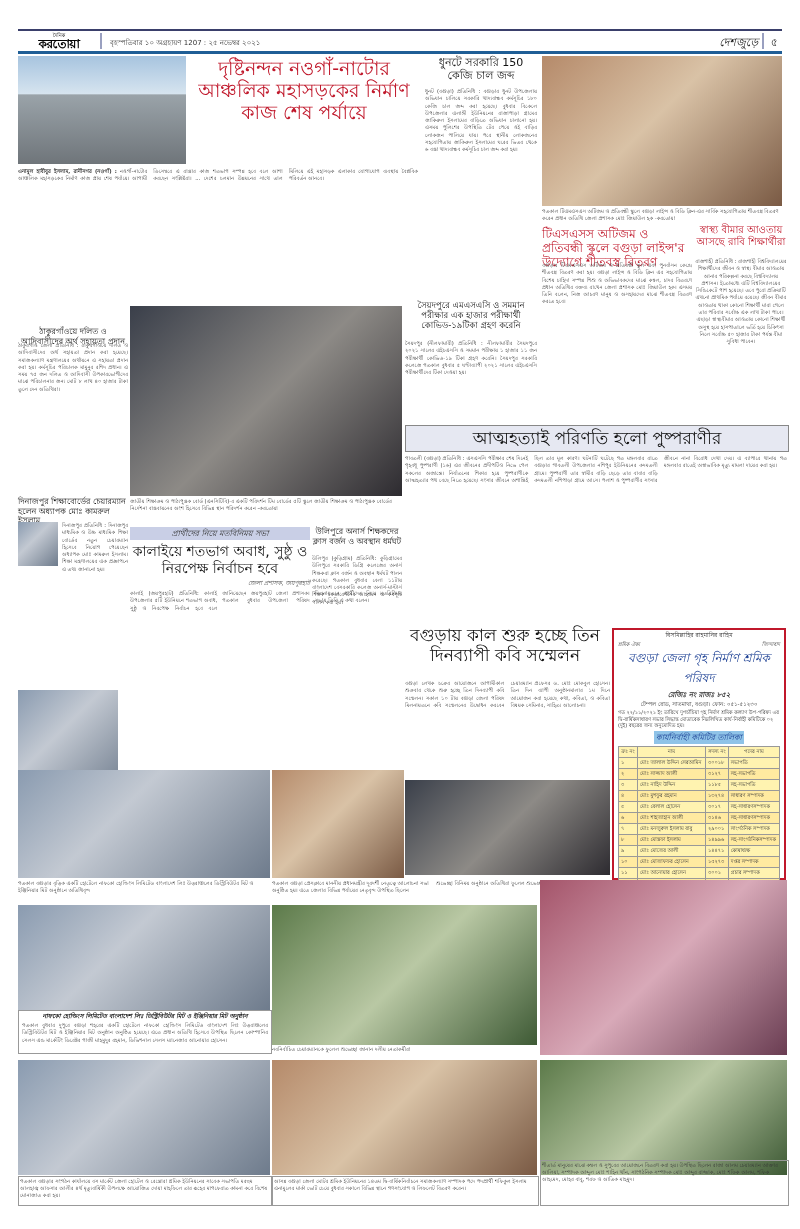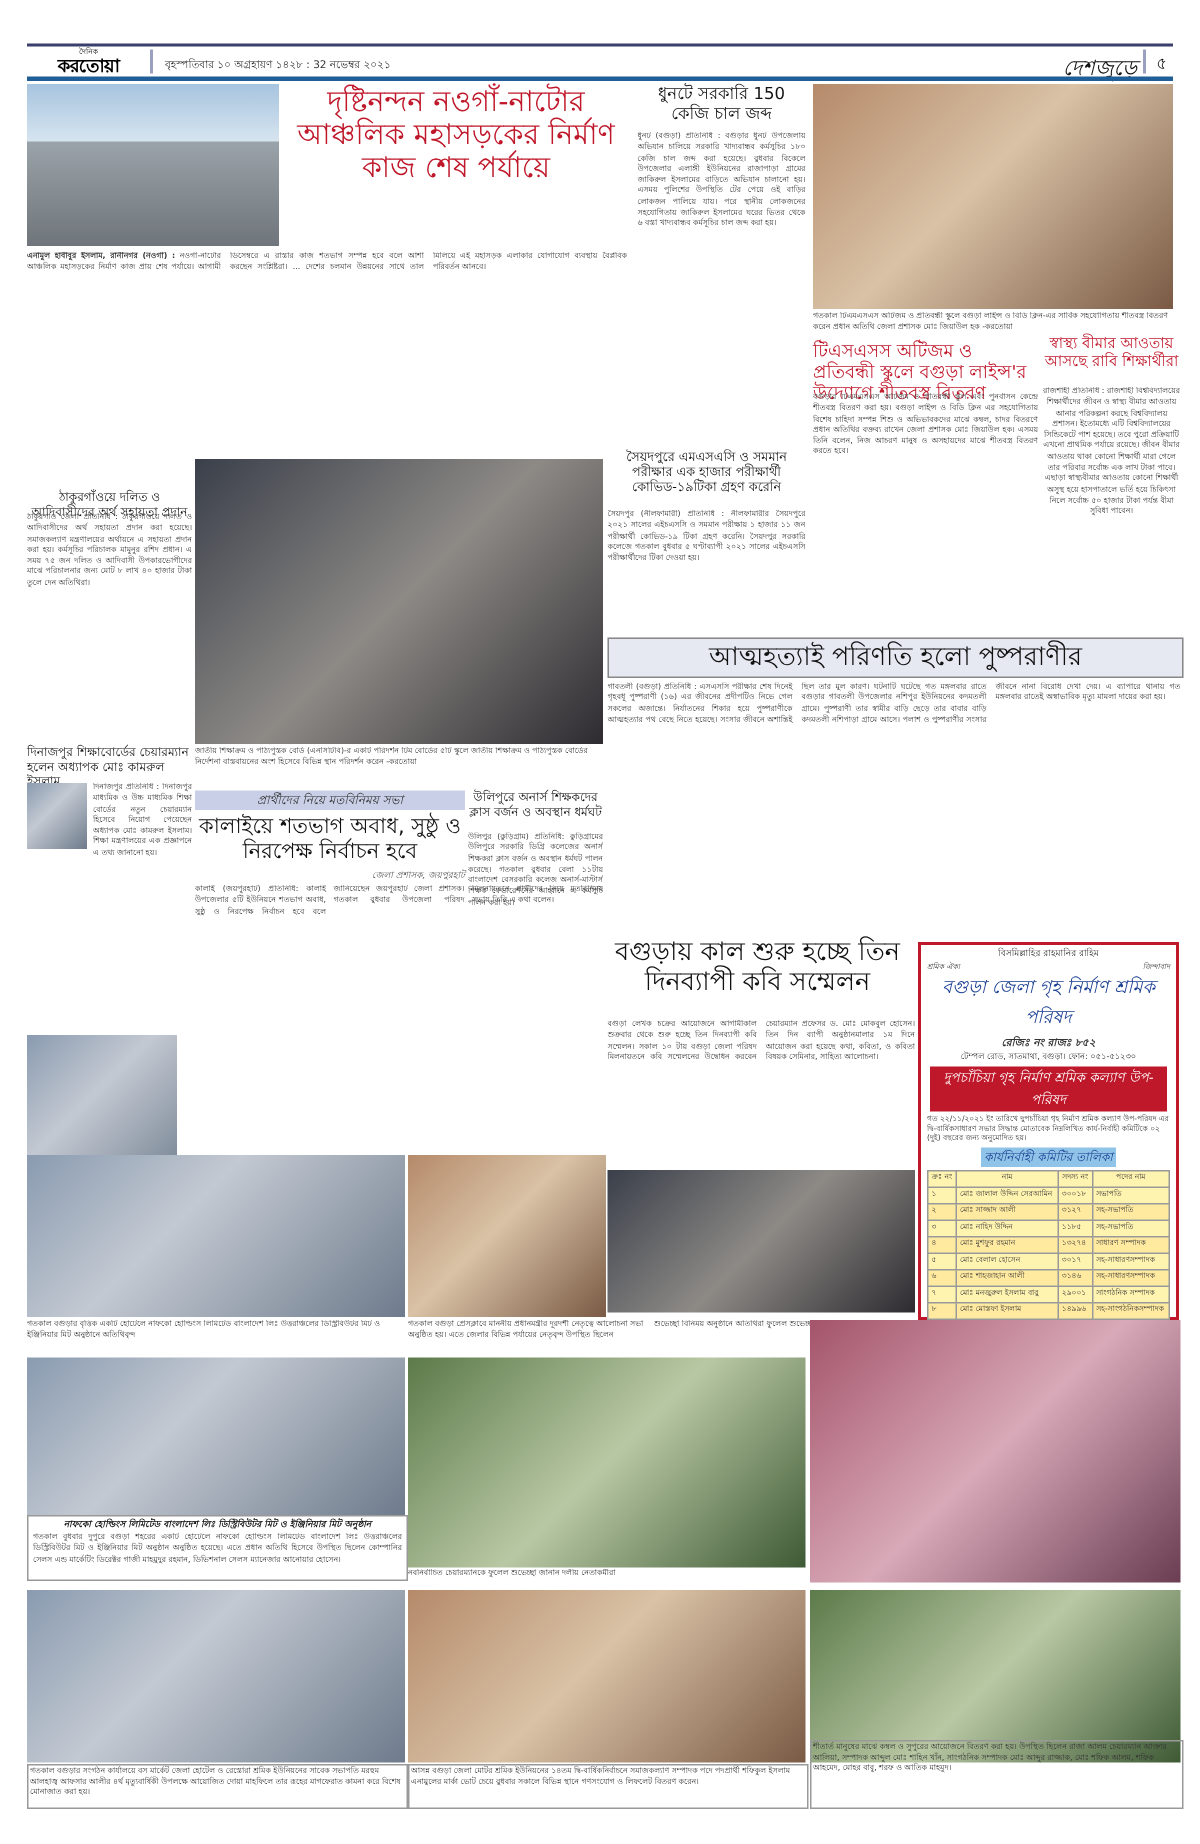--- a/index.html
+++ b/index.html
@@ -5,21 +5,21 @@
   html,body{margin:0;padding:0;background:#fff;}
   body{width:800px;height:1229px;position:relative;overflow:hidden;font-family:"DejaVu Sans",sans-serif;color:#222;}
   .abs{position:absolute;}
   .hdr-line-top{left:18px;right:18px;top:29px;height:2px;background:#3a3f6b;}
   .hdr-line-bot{left:18px;right:18px;top:51px;height:3px;background:#1f5e96;}
   .logo{left:24px;top:32px;width:70px;height:18px;}
   .logo .small{font-size:5px;text-align:center;color:#000;line-height:6px;}
   .logo .big{font-size:12px;font-weight:bold;color:#000;line-height:12px;text-align:center;letter-spacing:-0.5px;}
   .vsep{width:2px;background:#9aa0c0;}
   .date{left:110px;top:37px;font-size:7px;color:#333;}
-  .section{right:42px;top:34px;font-size:14px;font-style:italic;color:#111;}
+  .section{right:42px;top:34px;font-size:11px;font-style:italic;color:#111;}
   .pageno{right:22px;top:34px;font-size:11px;color:#111;}
   .photo{background:linear-gradient(135deg,#8a9bb0,#c3c9d2 40%,#6e7b8c);}
   .photo.warm{background:linear-gradient(135deg,#b58a6a,#d9c2a6 45%,#7a5a44);}
   .photo.road{background:linear-gradient(180deg,#a7c4df 0%,#d6e4ef 35%,#9aa3a9 36%,#6f757a 100%);}
   .photo.green{background:linear-gradient(135deg,#5c7a4a,#b9c8a4 50%,#3e5a35);}
   .photo.dark{background:linear-gradient(135deg,#3a3f4a,#8d8a86 50%,#2d2b30);}
   .photo.pink{background:linear-gradient(135deg,#a4546a,#d8a9b8 50%,#6a3d52);}
   .headline-red{color:#c0182b;font-weight:normal;text-align:center;line-height:1.15;}
   .headline-blk{color:#111;text-align:center;line-height:1.2;}
   .body-text{font-size:5.2px;line-height:7.3px;color:#333;text-align:justify;overflow:hidden;}
@@ -39,21 +39,21 @@
 </style>
 </head>
 <body>
 
 <div class="abs hdr-line-top"></div>
 <div class="abs logo">
   <div class="small">দৈনিক</div>
   <div class="big">করতোয়া</div>
 </div>
 <div class="abs vsep" style="left:100px;top:33px;height:16px;"></div>
-<div class="abs date">বৃহস্পতিবার ১০ অগ্রহায়ণ ১৪২৮ : 32 নভেম্বর ২০২১</div>
+<div class="abs date">বৃহস্পতিবার ১০ অগ্রহায়ণ 1207 : ২৫ নভেম্বর ২০২১</div>
 <div class="abs section">দেশজুড়ে</div>
 <div class="abs vsep" style="right:36px;top:33px;height:16px;"></div>
 <div class="abs pageno">৫</div>
 <div class="abs hdr-line-bot"></div>
 
 <div class="abs photo road" style="left:18px;top:56px;width:168px;height:108px;"></div>
 <div class="abs headline-red" style="left:188px;top:58px;width:232px;font-size:19px;">দৃষ্টিনন্দন নওগাঁ-নাটোর আঞ্চলিক মহাসড়কের নির্মাণ কাজ শেষ পর্যায়ে</div>
 <div class="abs body-text" style="left:18px;top:168px;width:400px;height:130px;column-count:3;column-gap:6px;">
   <b>এনামুল হাবীবুর ইসলাম, রানীনগর (নওগাঁ) :</b>
   <span>নওগাঁ-নাটোর আঞ্চলিক মহাসড়কের নির্মাণ কাজ প্রায় শেষ পর্যায়ে। আগামী ডিসেম্বরে এ রাস্তার কাজ শতভাগ সম্পন্ন হবে বলে আশা করছেন সংশ্লিষ্টরা। ... দেশের চলমান উন্নয়নের সাথে তাল মিলিয়ে এই মহাসড়ক এলাকার যোগাযোগ ব্যবস্থায় বৈপ্লবিক পরিবর্তন আনবে।</span>
@@ -100,21 +100,20 @@
 
 <div class="abs notice" style="left:612px;top:628px;width:170px;height:248px;">
   <div class="t1">বিসমিল্লাহির রাহমানির রাহিম</div>
   <div style="display:flex;justify-content:space-between;font-size:5px;font-style:italic;padding:0 4px;color:#333;">
     <span>শ্রমিক ঐক্য</span>
     <span>জিন্দাবাদ</span>
   </div>
   <div class="t2">বগুড়া জেলা গৃহ নির্মাণ শ্রমিক পরিষদ</div>
   <div class="t3" style="font-style:italic;font-weight:bold;">রেজিঃ নং রাজঃ ৮৫২</div>
   <div class="t3" style="font-size:5.5px;">টেম্পল রোড, সাতমাথা, বগুড়া। ফোন: ০৫১-৫১২৩০</div>
-  <div class="bar">দুপচাঁচিয়া গৃহ নির্মাণ শ্রমিক কল্যাণ উপ-পরিষদ</div>
   <div style="font-size:5px;line-height:6.5px;padding:0 4px;color:#333;">গত ২২/১১/২০২১ ইং তারিখে দুপচাঁচিয়া গৃহ নির্মাণ শ্রমিক কল্যাণ উপ-পরিষদ এর দ্বি-বার্ষিকসাধারণ সভার সিদ্ধান্ত মোতাবেক নিম্নলিখিত কার্য-নির্বাহী কমিটিকে ০২ (দুই) বছরের জন্য অনুমোদিত হয়।</div>
   <div class="lbl">কার্যনির্বাহী কমিটির তালিকা</div>
   <div style="padding:0 4px;">
     <table class="members">
       <thead>
         <tr>
           <th>ক্রঃ নং</th>
           <th>নাম</th>
           <th>সদস্য নং</th>
           <th>পদের নাম</th>

